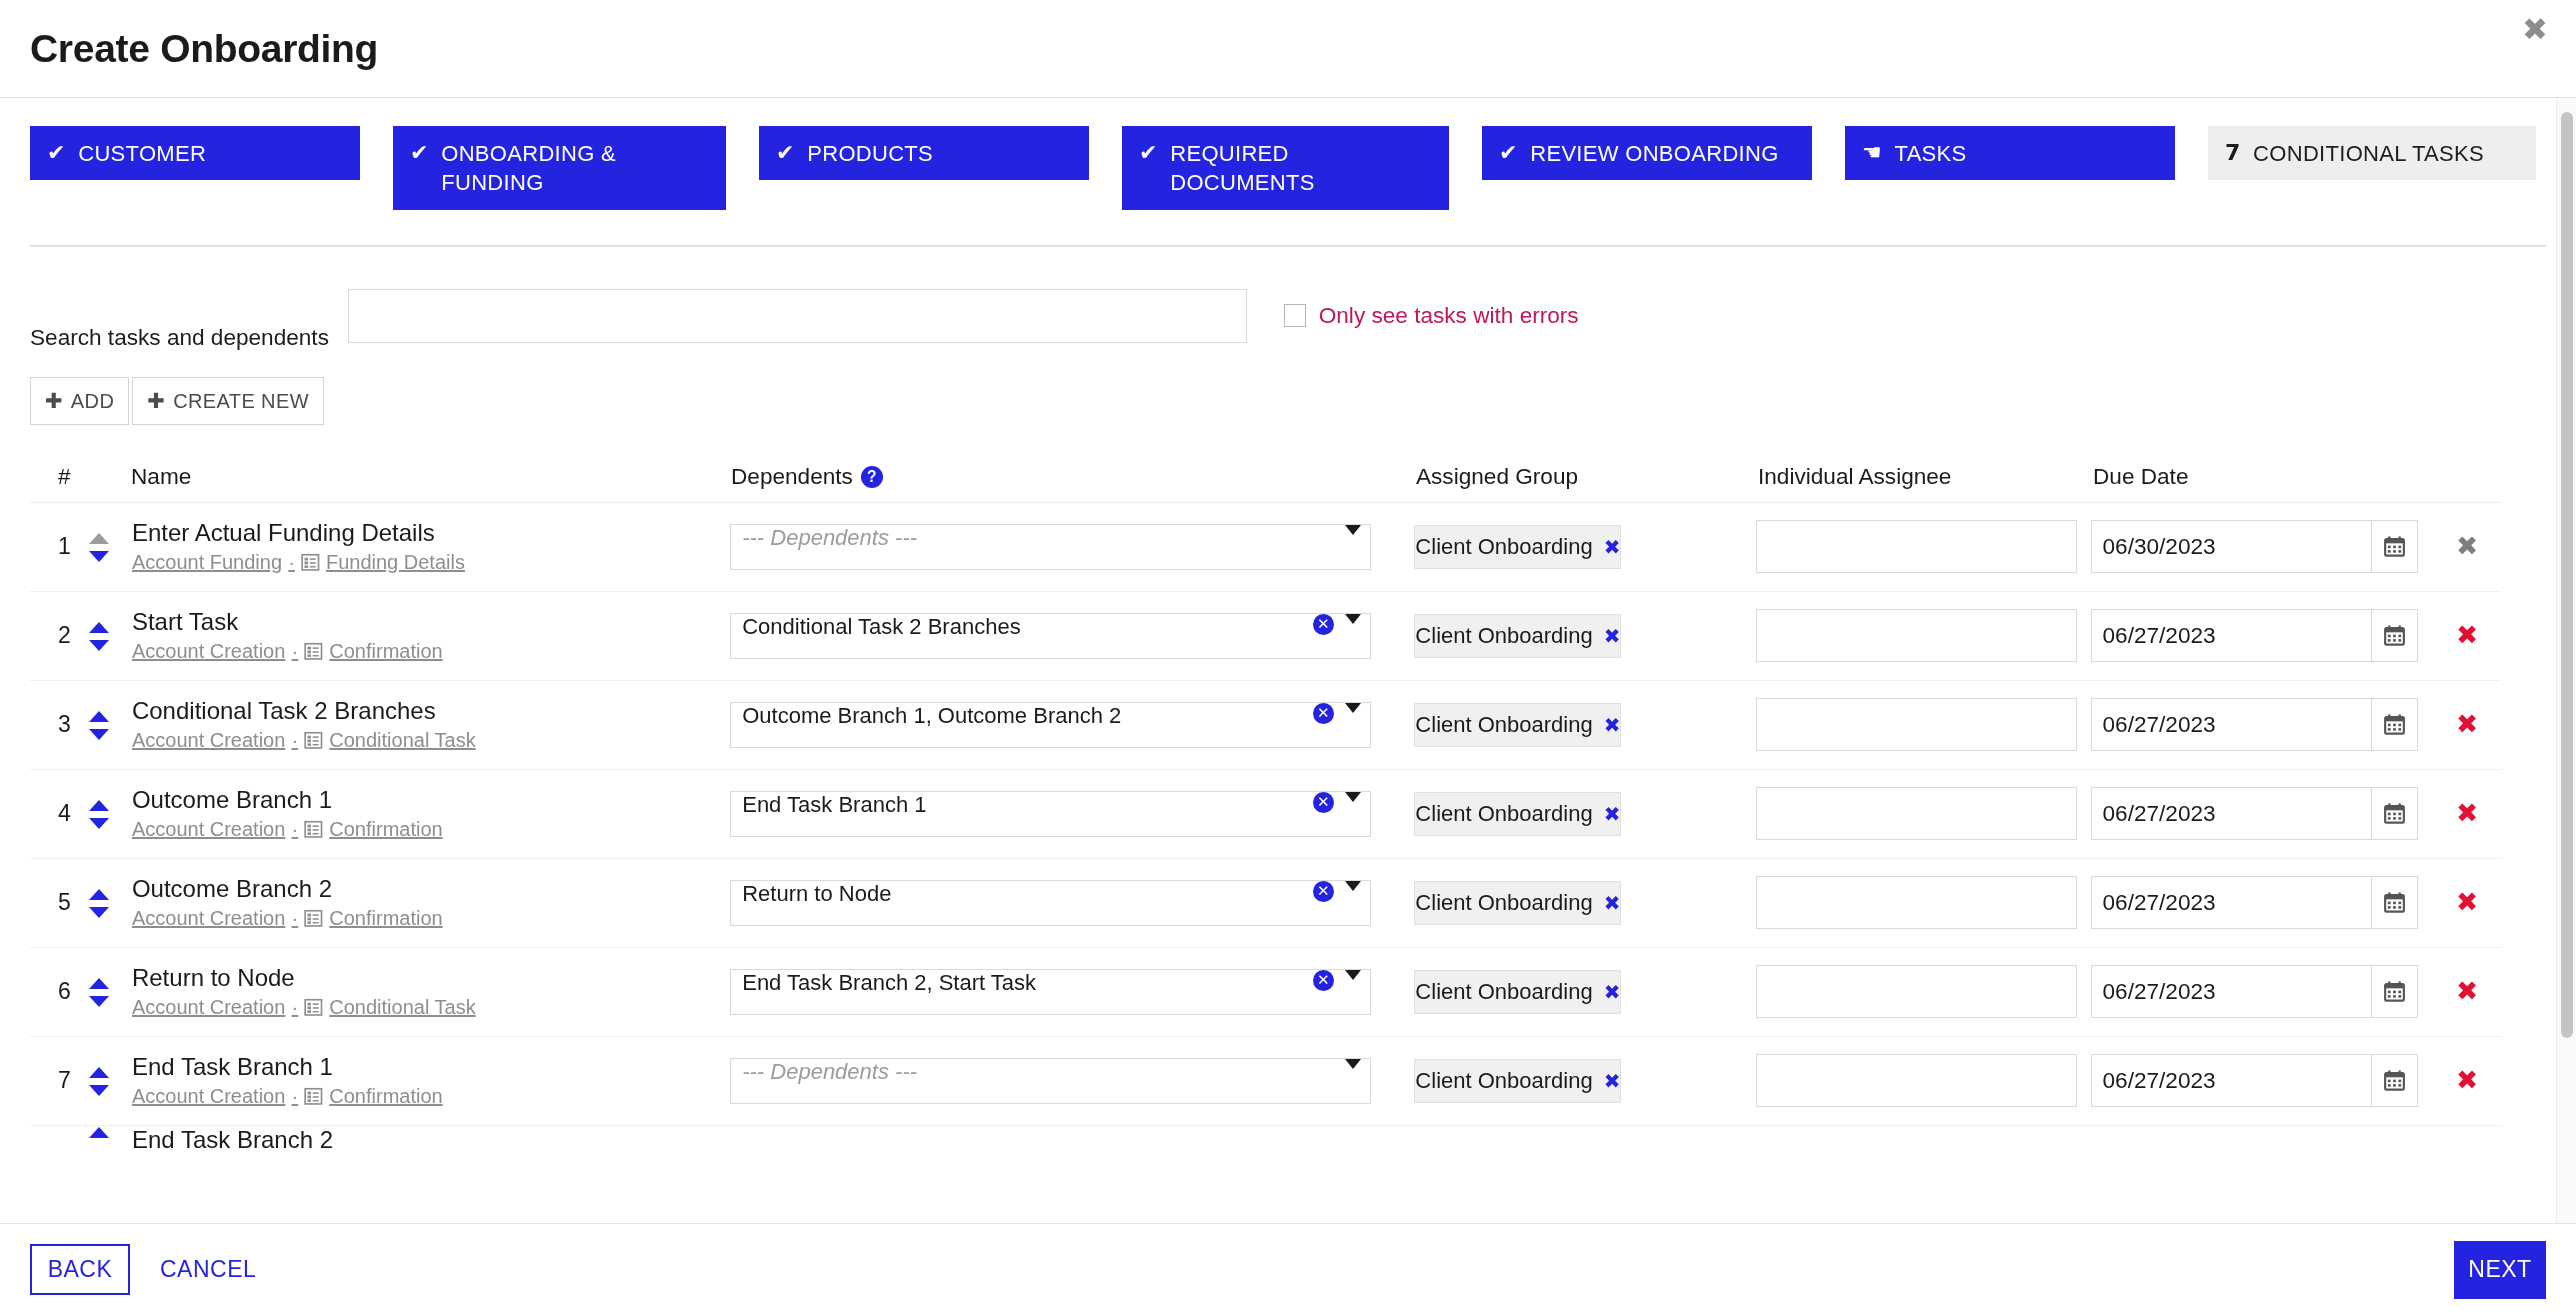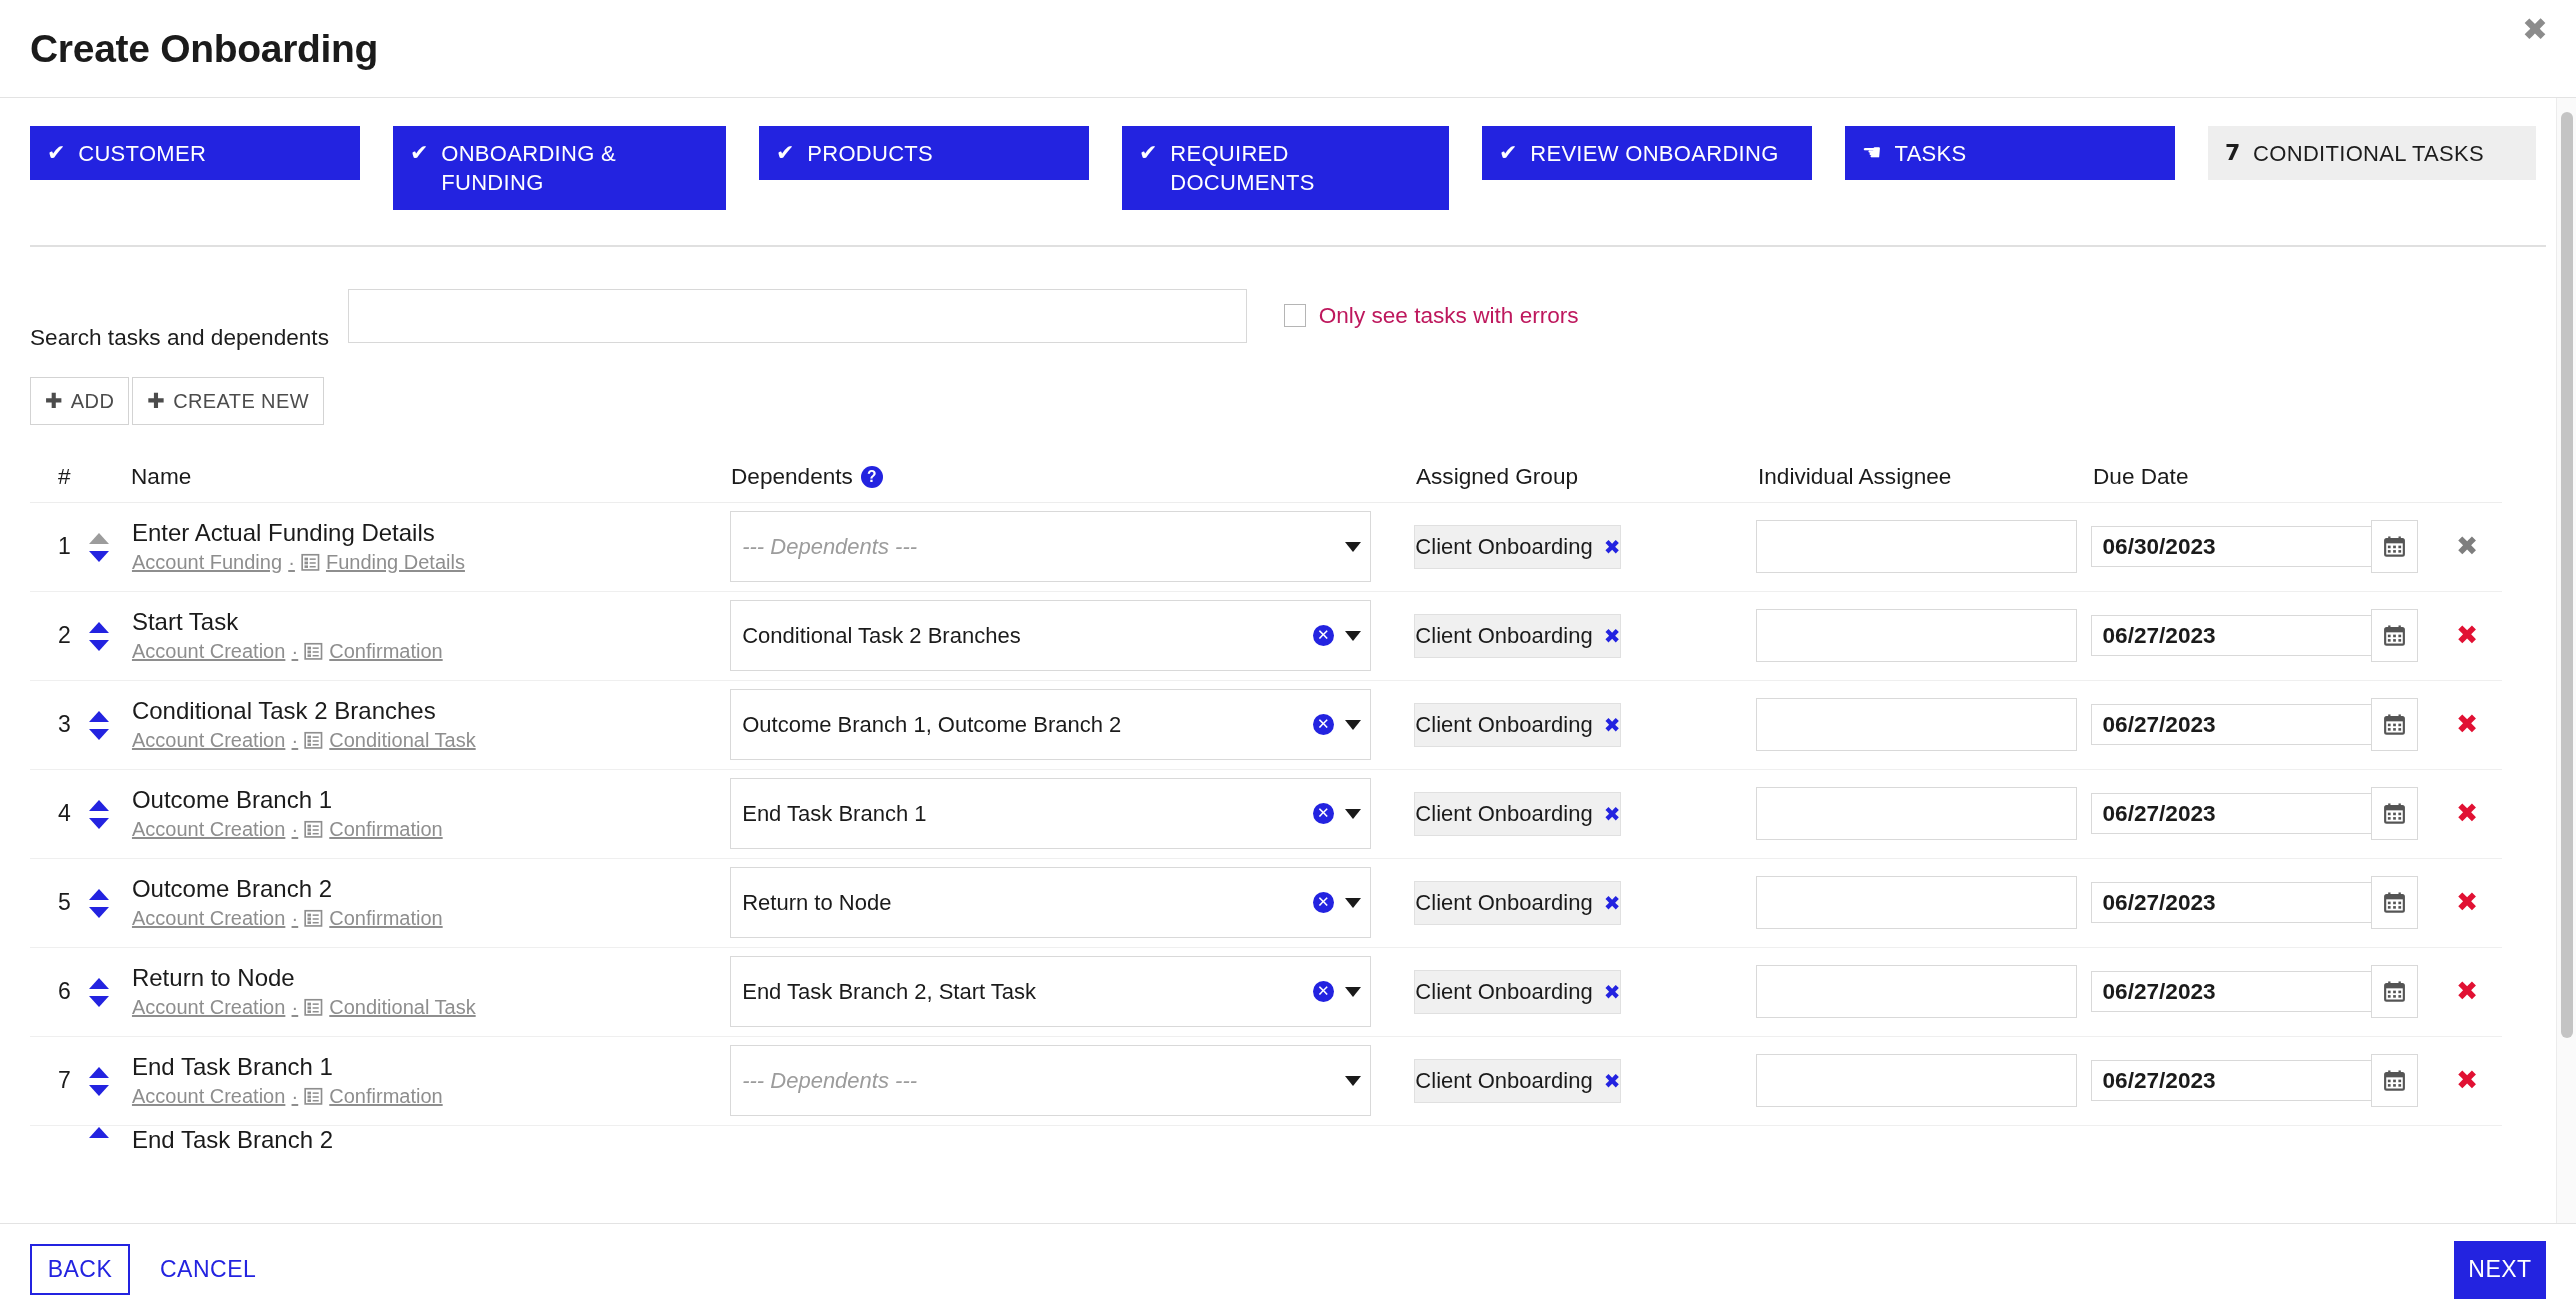--- a/index.html
+++ b/index.html
@@ -263,25 +263,25 @@
   .form-icon {
     display: inline-block;
     width: 18.7px; height: 18.7px;
     flex: 0 0 auto;
   }
   .form-icon svg { display: block; }
 
   .td-dep { width: 685px; }
   .dep-select {
     width: 641px;
-    height: 71px;
+    height: 46px;
     border: 1.6px solid #d9d9d9;
     background: #fff;
     display: flex;
-    align-items: center;
+    align-items: flex-start;
     padding: 0 9.3px 0 11px;
     font-size: 22px;
     color: #1b1b1b;
     cursor: pointer;
     position: relative;
   }
   .dep-text { flex: 1 1 auto; white-space: nowrap; overflow: hidden; text-overflow: ellipsis; }
   .dep-placeholder { color: #9c9c9c; font-style: italic; }
   .dep-clear {
     width: 21px; height: 21px;
@@ -336,29 +336,28 @@
     font-family: "Liberation Sans", sans-serif;
   }
 
   .td-due {
     width: 342px;
     display: flex;
     align-items: center;
   }
   .date-input {
     width: 280px;
-    height: 41px;
+    height: 53px;
     border: 1.6px solid #d9d9d9;
     border-right: none;
     background: #fff;
     font-size: 22.6px;
     padding: 0 11px;
     color: #1b1b1b;
     font-family: "Liberation Sans", sans-serif;
-    font-weight: bold;
   }
   .cal-btn {
     width: 47px; height: 53px;
     border: 1.6px solid #d9d9d9;
     background: #fff;
     display: flex; align-items: center; justify-content: center;
     cursor: pointer;
   }
   .cal-btn svg { display: block; }
 

